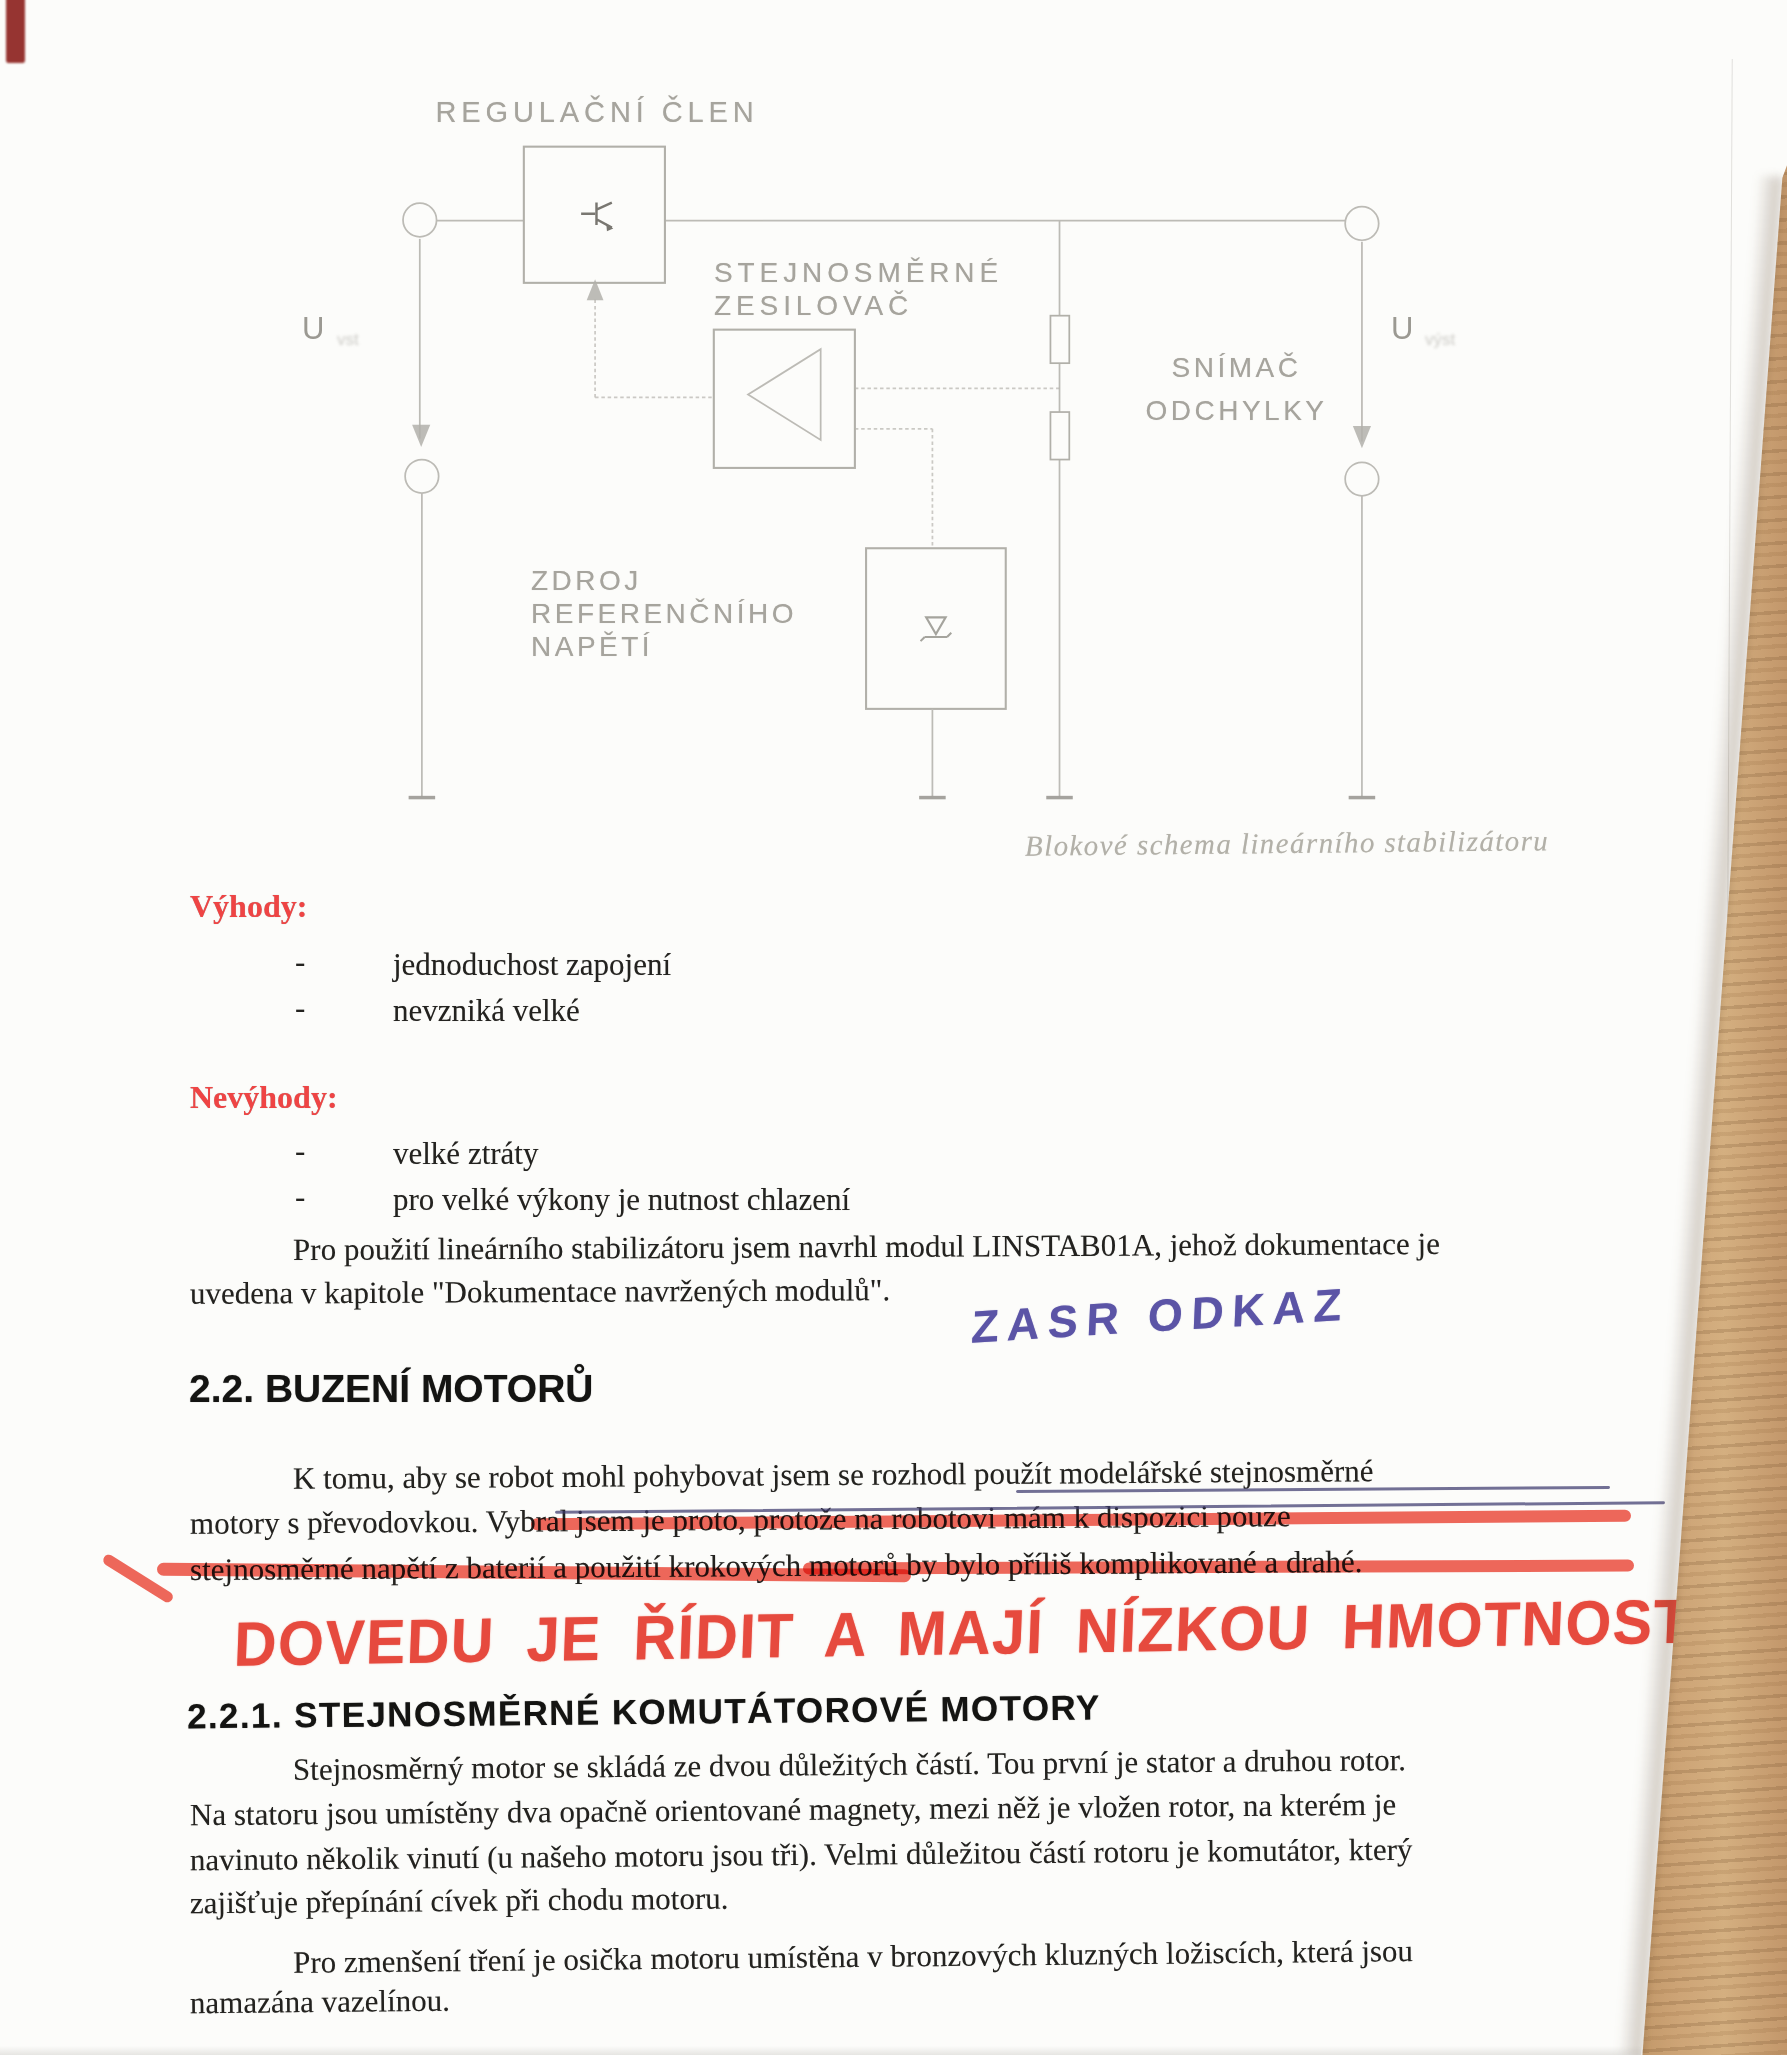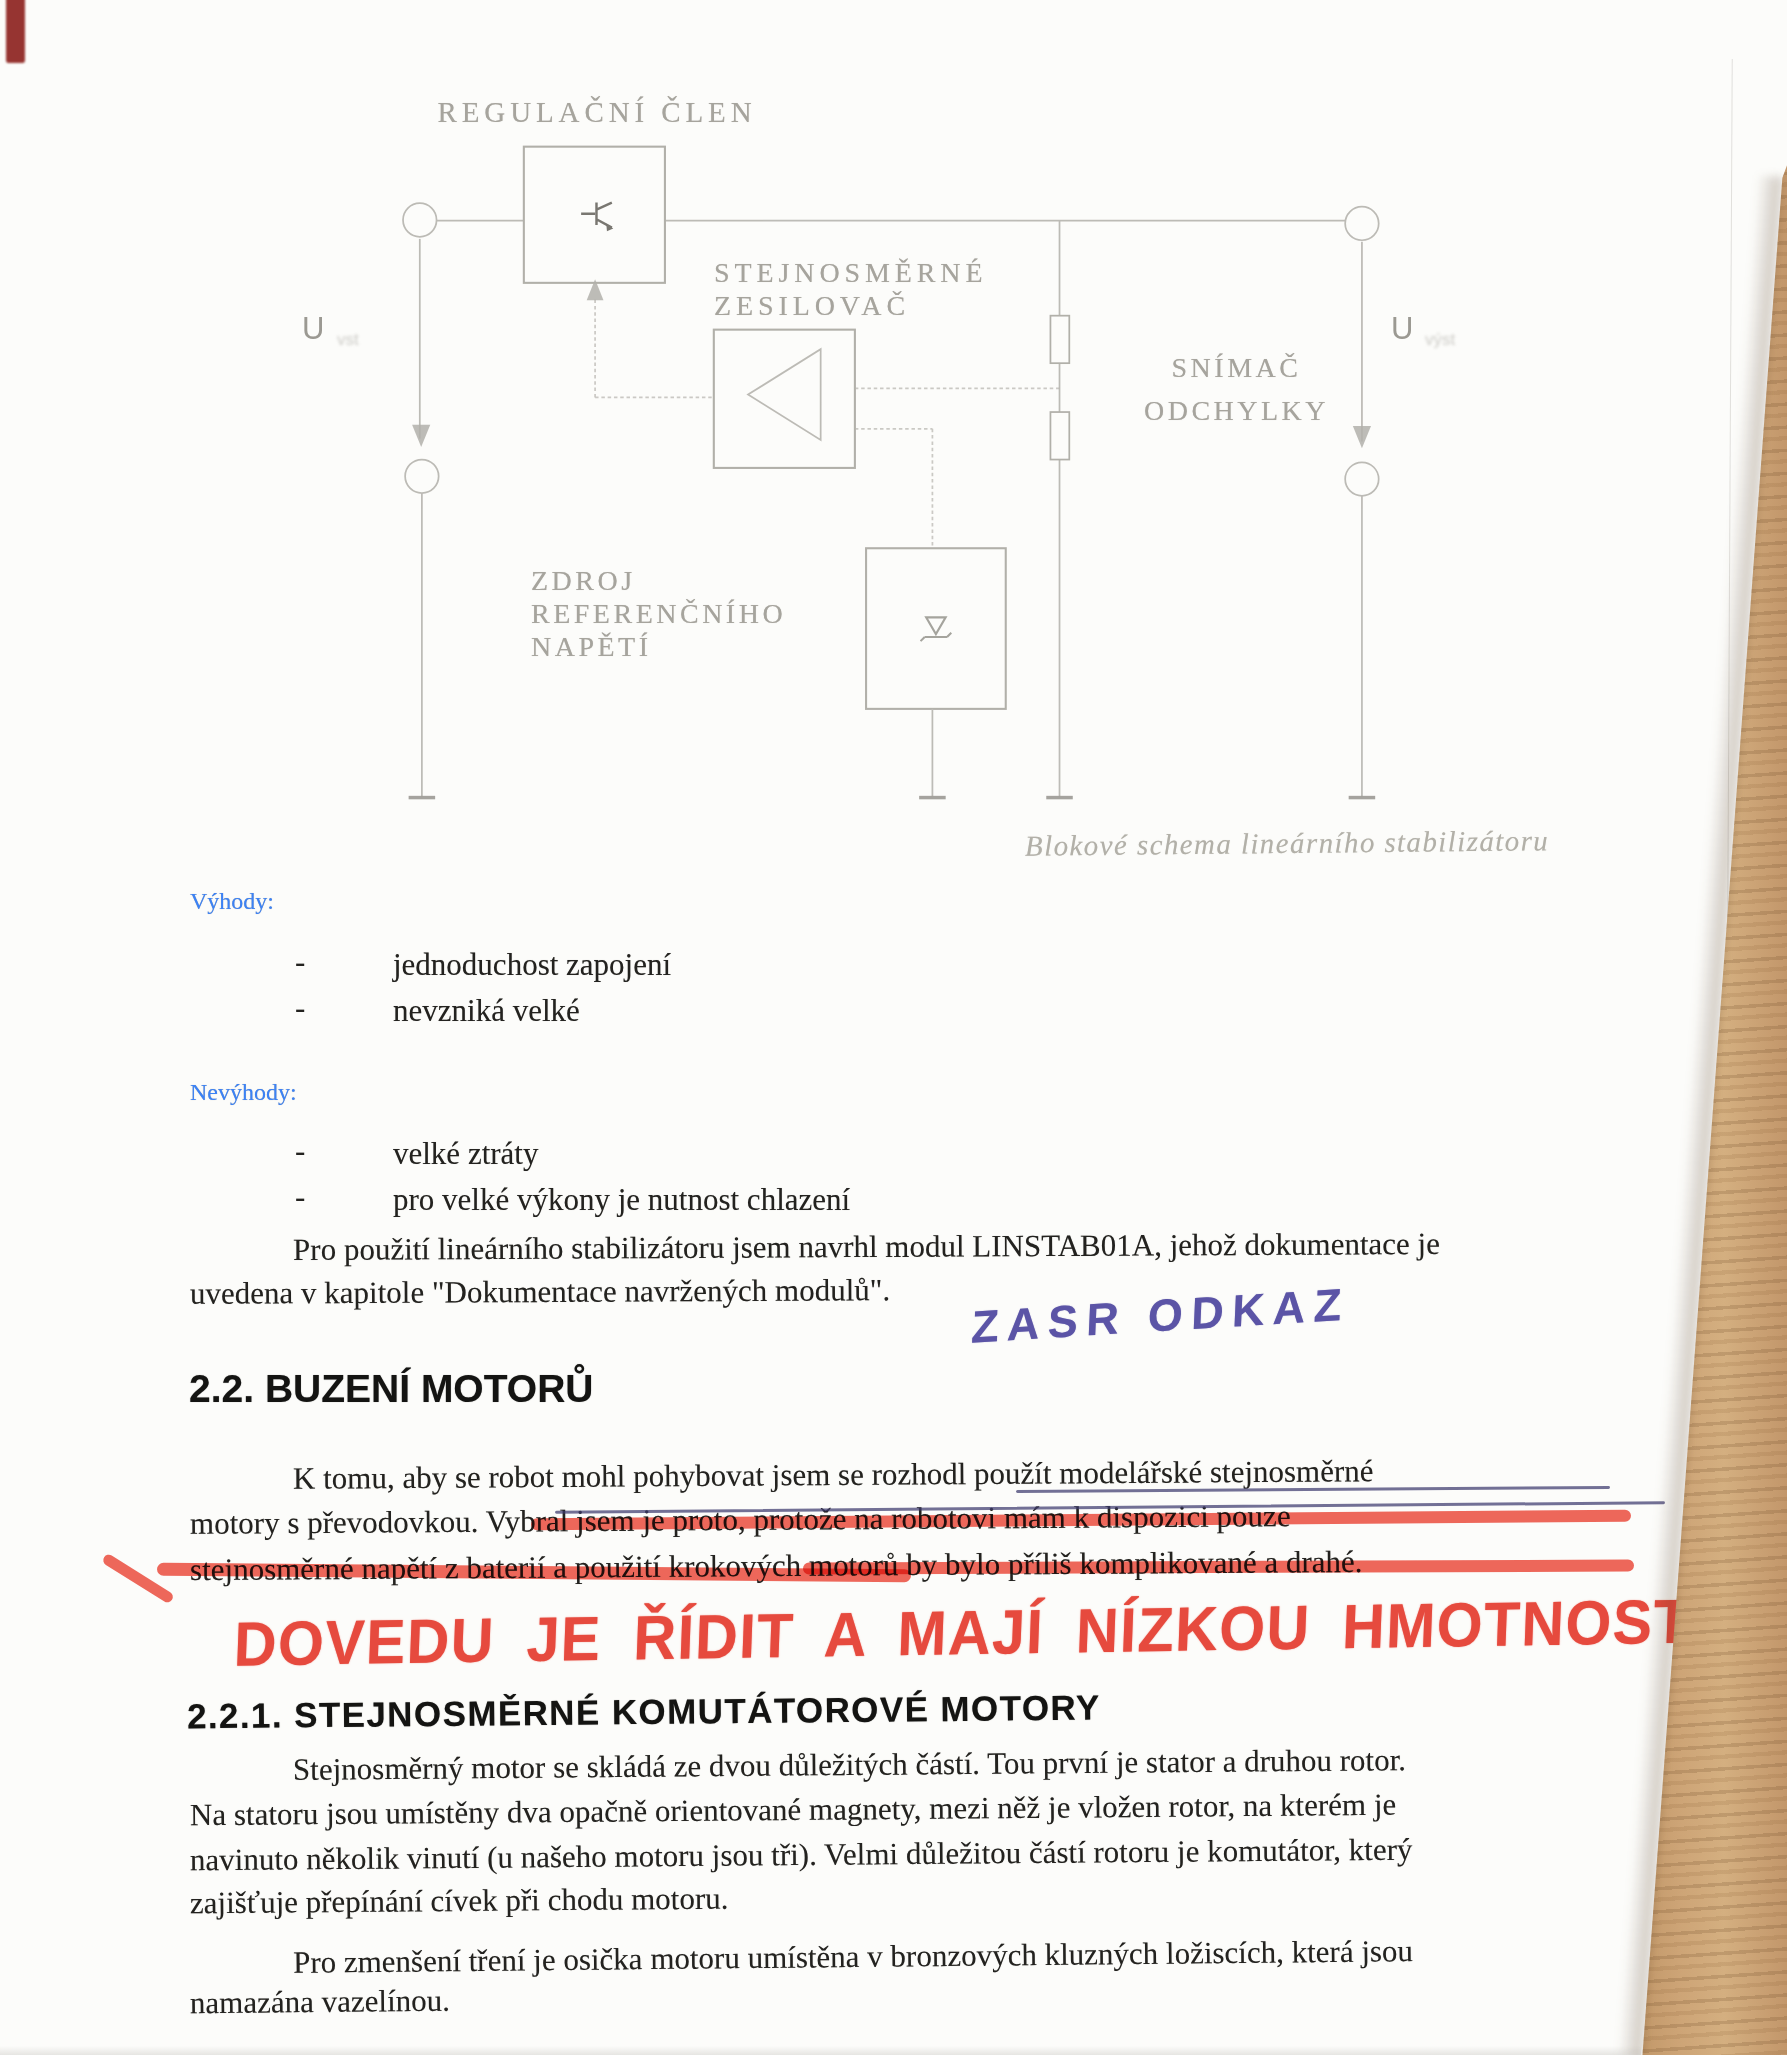--- a/index.html
+++ b/index.html
@@ -8,29 +8,29 @@
     background:#fcfcfa;
     font-family:"Liberation Serif", serif;
     color:#2b2a27;
   }
   
   .abs{position:absolute;white-space:nowrap;}
   .body-line{
     font-size:31px;line-height:41px;color:#23221f;
     text-shadow:0 0 0.7px rgba(50,48,44,.35);
   }
-  .bold-head{font-weight:normal;font-size:24px;color:#3b82f6;text-shadow:0 0 0.7px rgba(40,38,34,.4);}
+  .bold-head{font-weight:bold;font-size:32px;color:#ef4444;text-shadow:0 0 0.7px rgba(40,38,34,.4);}
   .dash{font-size:31px;color:#23221f;}
   .sans-head{
     font-family:"Liberation Sans", sans-serif;font-weight:bold;color:#141412;
     text-shadow:0 0 1px rgba(30,30,28,.45);
   }
   
   .diag-label{
-    font-family:Liberation Serif, serif;
+    font-family:Liberation Sans, sans-serif;
     color:#a6a49d;letter-spacing:4.9px;font-size:28px;line-height:33px;
     text-shadow:0 0 0.7px rgba(166,164,157,.6);
   }
   .u-label{font-family:"Liberation Sans", sans-serif;color:#9b9992;font-size:31px;}
   .u-sub{font-family:"Liberation Sans", sans-serif;color:#a5a39c;font-size:17px;filter:blur(1.4px);opacity:.55;}
   .caption{
     font-style:italic;font-size:29px;color:#b2b0a8;letter-spacing:1.4px;
     transform:rotate(-.6deg);text-shadow:0 0 0.7px rgba(178,176,168,.5);
   }
   

